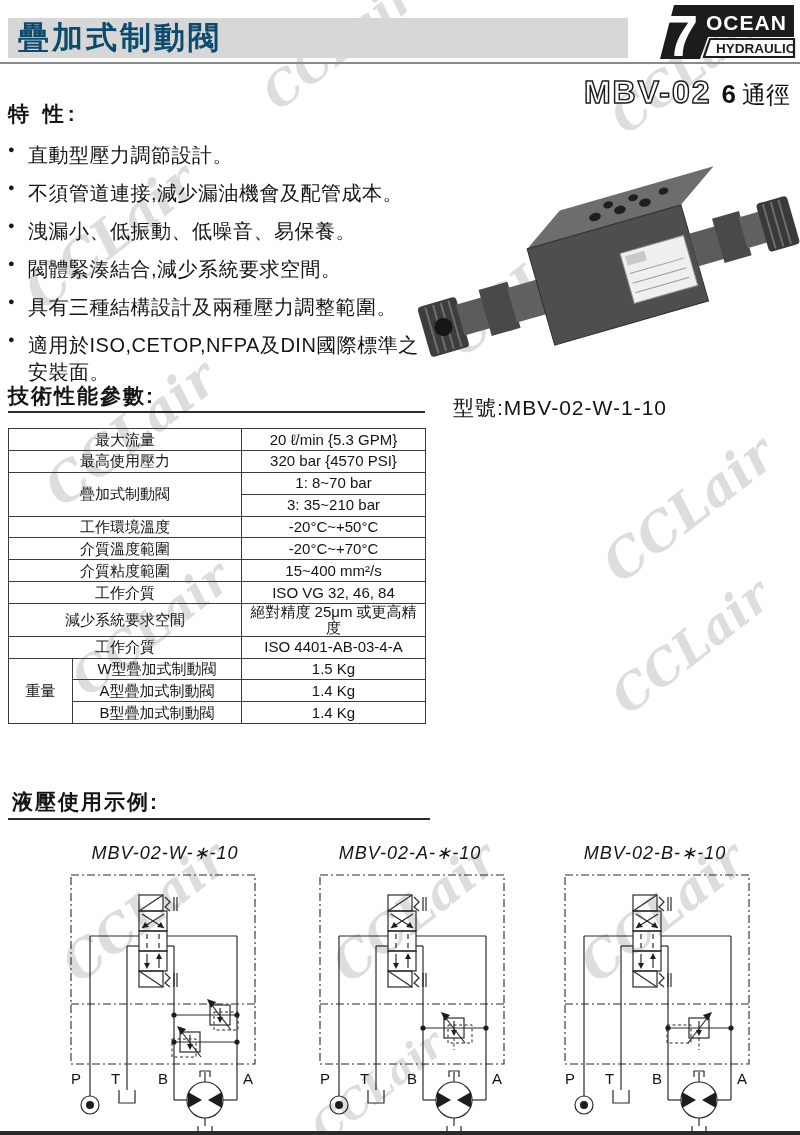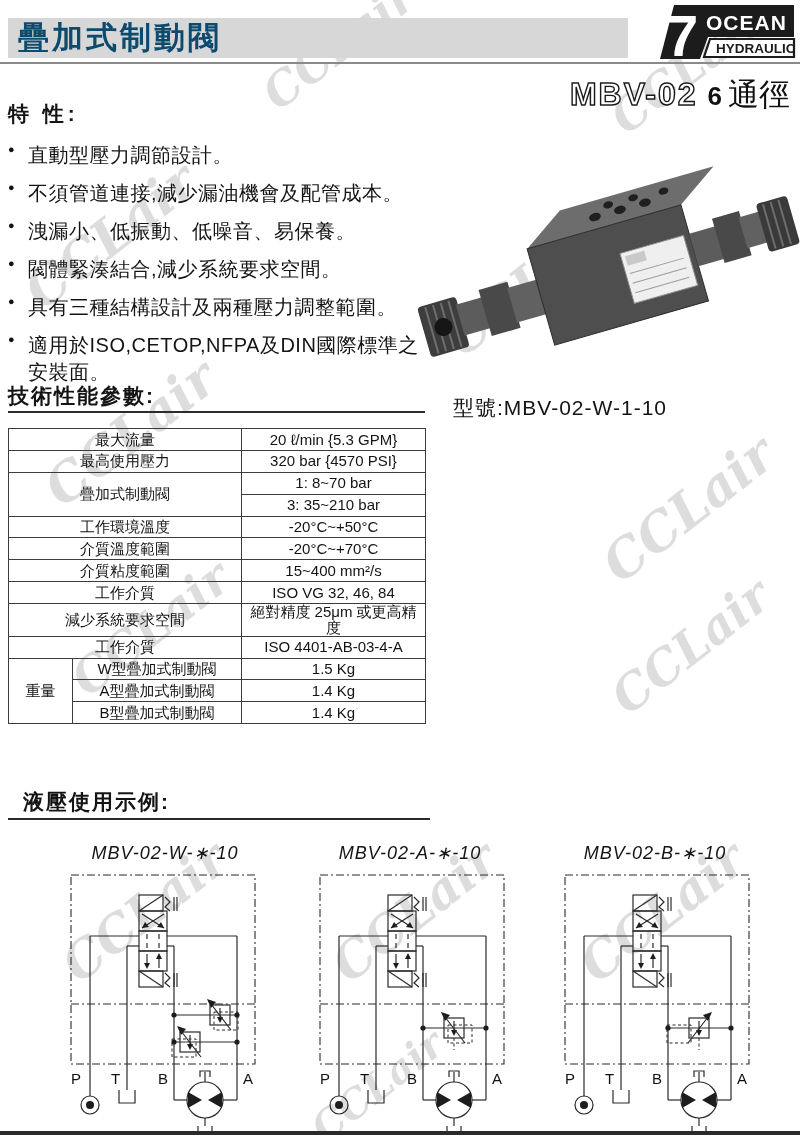--- a/index.html
+++ b/index.html
@@ -15,21 +15,21 @@
   .title-bar{position:absolute;left:8px;top:18px;width:620px;height:40px;background:#d7d7d7;
              display:flex;align-items:center;padding-left:10px;box-sizing:border-box;}
   .title-bar span{font-size:31px;font-weight:bold;letter-spacing:3px;color:#0c4a6e;}
   .header-rule{position:absolute;left:0;top:62px;width:800px;height:2px;background:#8a8a8a;}
   .logo{position:absolute;right:4px;top:3px;width:152px;height:58px;}
 
   .model-line{position:absolute;top:74px;right:10px;white-space:nowrap;}
   .model-outline{font-size:32px;font-weight:bold;letter-spacing:2px;color:#fff;
                  -webkit-text-stroke:1.4px #1a1a1a;text-shadow:0 0 1px #1a1a1a;text-align:right;}
   .model-size{font-size:26px;font-weight:bold;color:#111;margin-left:10px;}
-  .model-unit{font-size:31px;color:#111;margin-left:6px;}
+  .model-unit{font-size:24px;color:#111;margin-left:6px;}
 
   
   .features{position:absolute;left:8px;top:100px;width:420px;}
   .features h2{margin:0 0 14px 0;font-size:21px;letter-spacing:4px;}
   .features ul{margin:0;padding:0;list-style:none;}
   .features li{position:relative;padding-left:20px;margin-bottom:11px;font-size:20px;letter-spacing:.5px;}
   .features li::before{content:"●";position:absolute;left:0;top:1px;font-size:11px;}
 
   
   .photo{position:absolute;left:412px;top:158px;width:388px;height:218px;}
@@ -41,21 +41,21 @@
   
   table.specs{position:absolute;left:8px;top:428px;width:417px;border-collapse:collapse;
               font-size:15px;table-layout:fixed;}
   table.specs td{border:1.6px solid #3c3c3c;height:20.9px;padding:0 6px;background:transparent;line-height:1.05;}
   td.lbl{text-align:center;}
   td.val{text-align:center;}
   col.c1{width:64px;}col.c2{width:169px;}col.c3{width:184px;}
   td.wlabel{text-align:center;}
 
   
-  .ex-heading{position:absolute;left:23px;top:788px;font-size:21px;font-weight:bold;letter-spacing:2px;}
+  .ex-heading{position:absolute;left:12px;top:788px;font-size:21px;font-weight:bold;letter-spacing:2px;}
   .ex-rule{position:absolute;left:8px;top:818px;width:422px;height:2px;background:#2b2b2b;}
   .diag-title{position:absolute;top:842px;width:240px;text-align:center;font-size:18px;letter-spacing:1px;font-style:italic;}
   .dt1{left:45px;} .dt2{left:290px;} .dt3{left:535px;}
   .diagram{position:absolute;top:862px;width:200px;height:273px;}
   .dg1{left:63px;} .dg2{left:312px;} .dg3{left:557px;}
 
   .bottom-bar{position:absolute;left:0;bottom:0;width:800px;height:4px;background:#2a2a2a;}
 
   svg .ln{stroke:#2a2a2a;stroke-width:1.2;fill:none;}
   svg .chain{stroke:#2a2a2a;stroke-width:1.1;fill:none;stroke-dasharray:8 3 2 3;}

